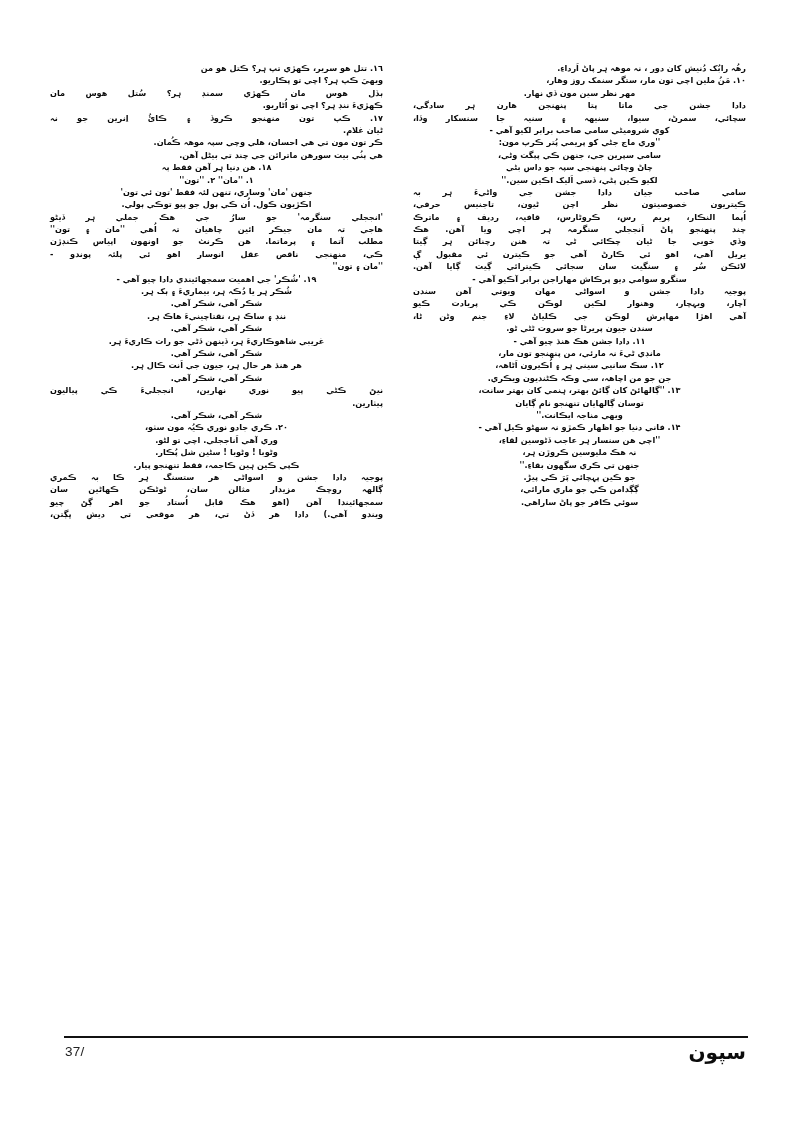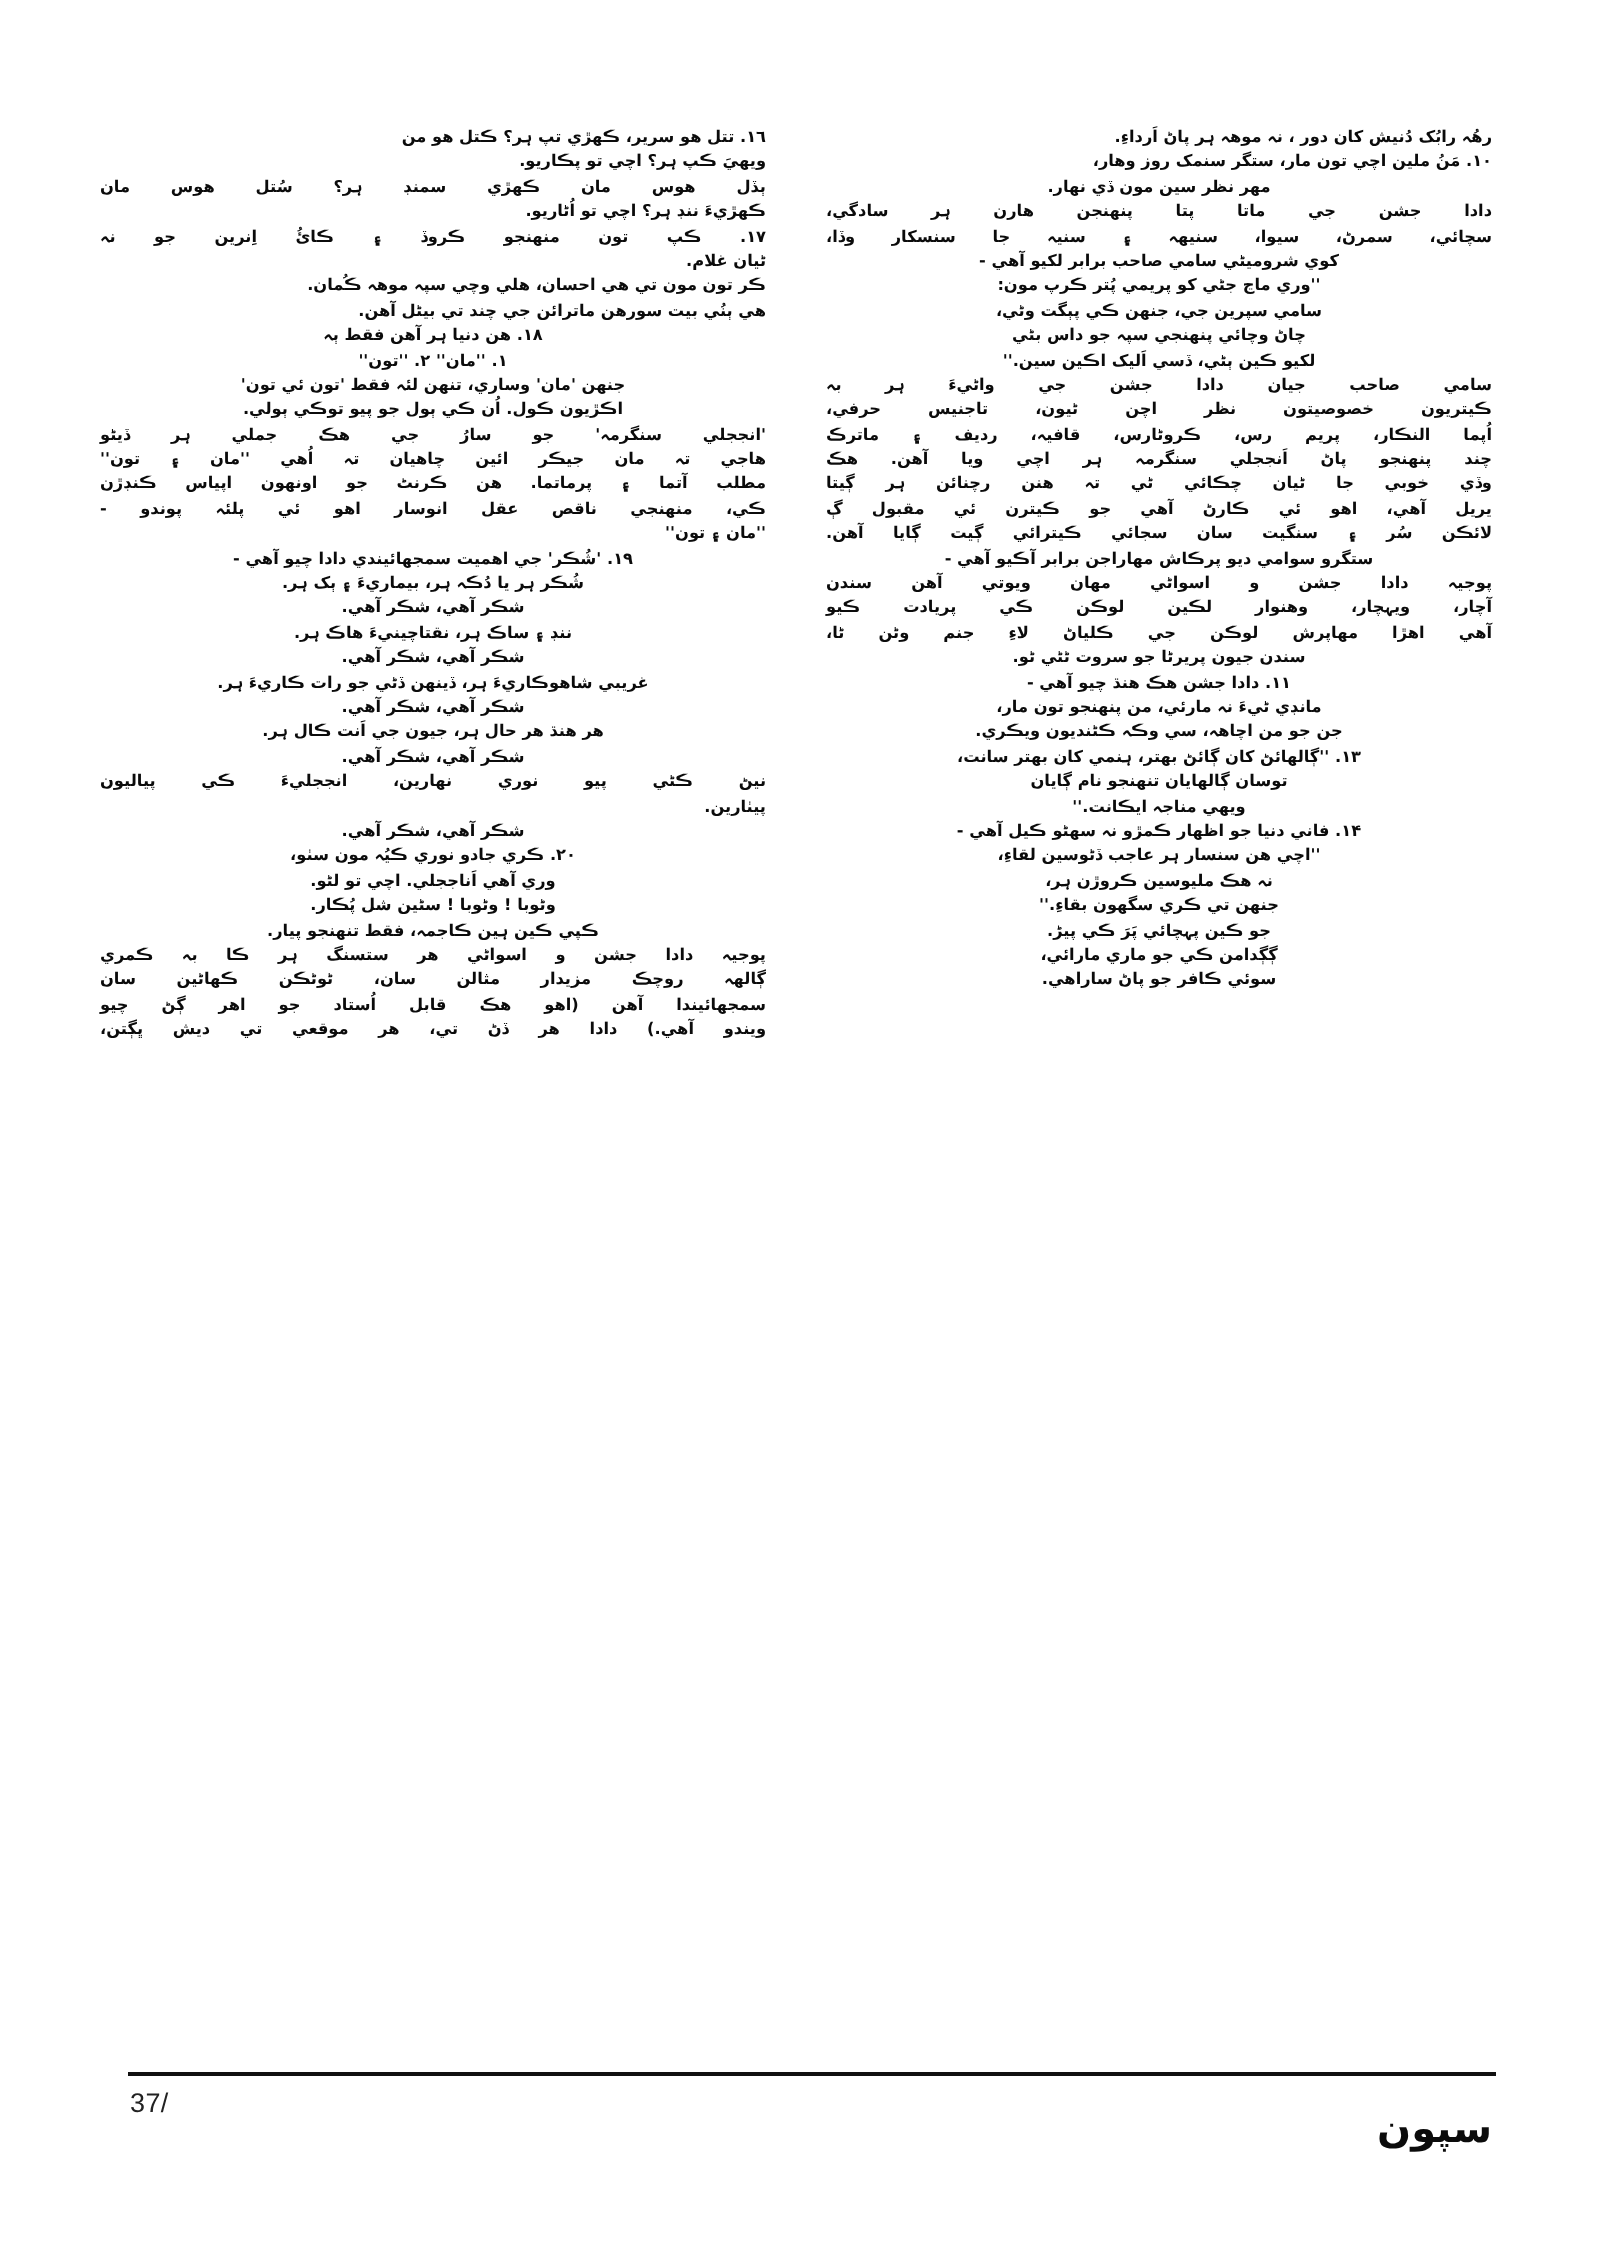--- a/index.html
+++ b/index.html
@@ -79,21 +79,21 @@
     left: 13px;
     direction: ltr;
     font-family: "Liberation Sans", sans-serif;
     font-size: 13.5px;
     font-weight: 400;
     color: #222222;
     letter-spacing: 0.2px;
   }
   .book-title {
     position: absolute;
-    top: 16px;
+    top: 4px;
     right: 2px;
     direction: rtl;
     font-family: "DejaVu Sans", sans-serif;
     font-size: 20px;
     font-weight: 700;
     color: #0b0b0b;
   }
 </style>
 </head>
 <body>
@@ -120,20 +120,21 @@
         <p class="ln just" style="font-size: 8.15px;">وڏي خوبي جا ٹيان چڪائي ٹي تہ هنن رچنائن ہر ڳيتا</p>
         <p class="ln just" style="font-size: 8.15px;">يريل آهي، اهو ئي ڪارڻ آهي جو ڪيترن ئي مقبول ڳ</p>
         <p class="ln just" style="font-size: 8.15px;">لائڪن سُر ۽ سنگيت سان سجائي ڪيترائي ڳيت ڳايا آهن.</p>
         <p class="ln center" style="font-size: 8.15px;">ستگرو سوامي ديو پرڪاش مهاراجن برابر آڪيو آهي -</p>
         <p class="ln just" style="font-size: 8.15px;">پوجيہ دادا جشن و اسواٹي مهان ويوتي آهن سندن</p>
         <p class="ln just" style="font-size: 8.15px;">آچار، ويہچار، وهنوار لڪين لوڪن ڪي پريادت ڪيو</p>
         <p class="ln just" style="font-size: 8.15px;">آهي اهڙا مهاپرش لوڪن جي ڪلياڻ لاءِ جنم وٹن ٹا،</p>
         <p class="ln center" style="font-size: 8.15px;">سندن جيون پريرٹا جو سروت ٹڻي ٹو.</p>
         <p class="ln center" style="font-size: 8.15px;">١١. دادا جشن هڪ هنڌ چيو آهي -</p>
         <p class="ln center" style="font-size: 8.15px;">مانڊي ٹيءَ نہ مارئي، من پنهنجو تون مار،</p>
+        <p class="ln center" style="font-size: 8.15px;">١٢. سڪ سانيي سيني ہر ۽ اُڪيرون اَٹاهہ،</p>
         <p class="ln center" style="font-size: 8.15px;">جن جو من اچاهہ، سي وڪہ ڪٹنديون ويڪري.</p>
         <p class="ln center" style="font-size: 8.15px;">١٣. ''ڳالهائڻ کان ڳائڻ بهتر، ہنمي کان بهتر سانت،</p>
         <p class="ln center" style="font-size: 8.15px;">توسان ڳالهايان تنهنجو نام ڳايان</p>
         <p class="ln center" style="font-size: 8.15px;">ويهي مناجہ ايڪانت.''</p>
         <p class="ln center" style="font-size: 8.15px;">١۴. فاني دنيا جو اظهار ڪمڙو نہ سهٹو ڪيل آهي -</p>
         <p class="ln center" style="font-size: 8.15px;">''اچي هن سنسار ہر عاجب ڏٹوسين لقاءِ،</p>
         <p class="ln center" style="font-size: 8.15px;">نہ هڪ مليوسين ڪروڙن ہر،</p>
         <p class="ln center" style="font-size: 8.15px;">جنهن تي ڪري سگهون بقاءِ.''</p>
         <p class="ln center" style="font-size: 8.15px;">جو ڪين پہچائي پَرَ ڪي پيڑ.</p>
         <p class="ln center" style="font-size: 8.15px;">ڳڳدامن ڪي جو ماري مارائي،</p>

